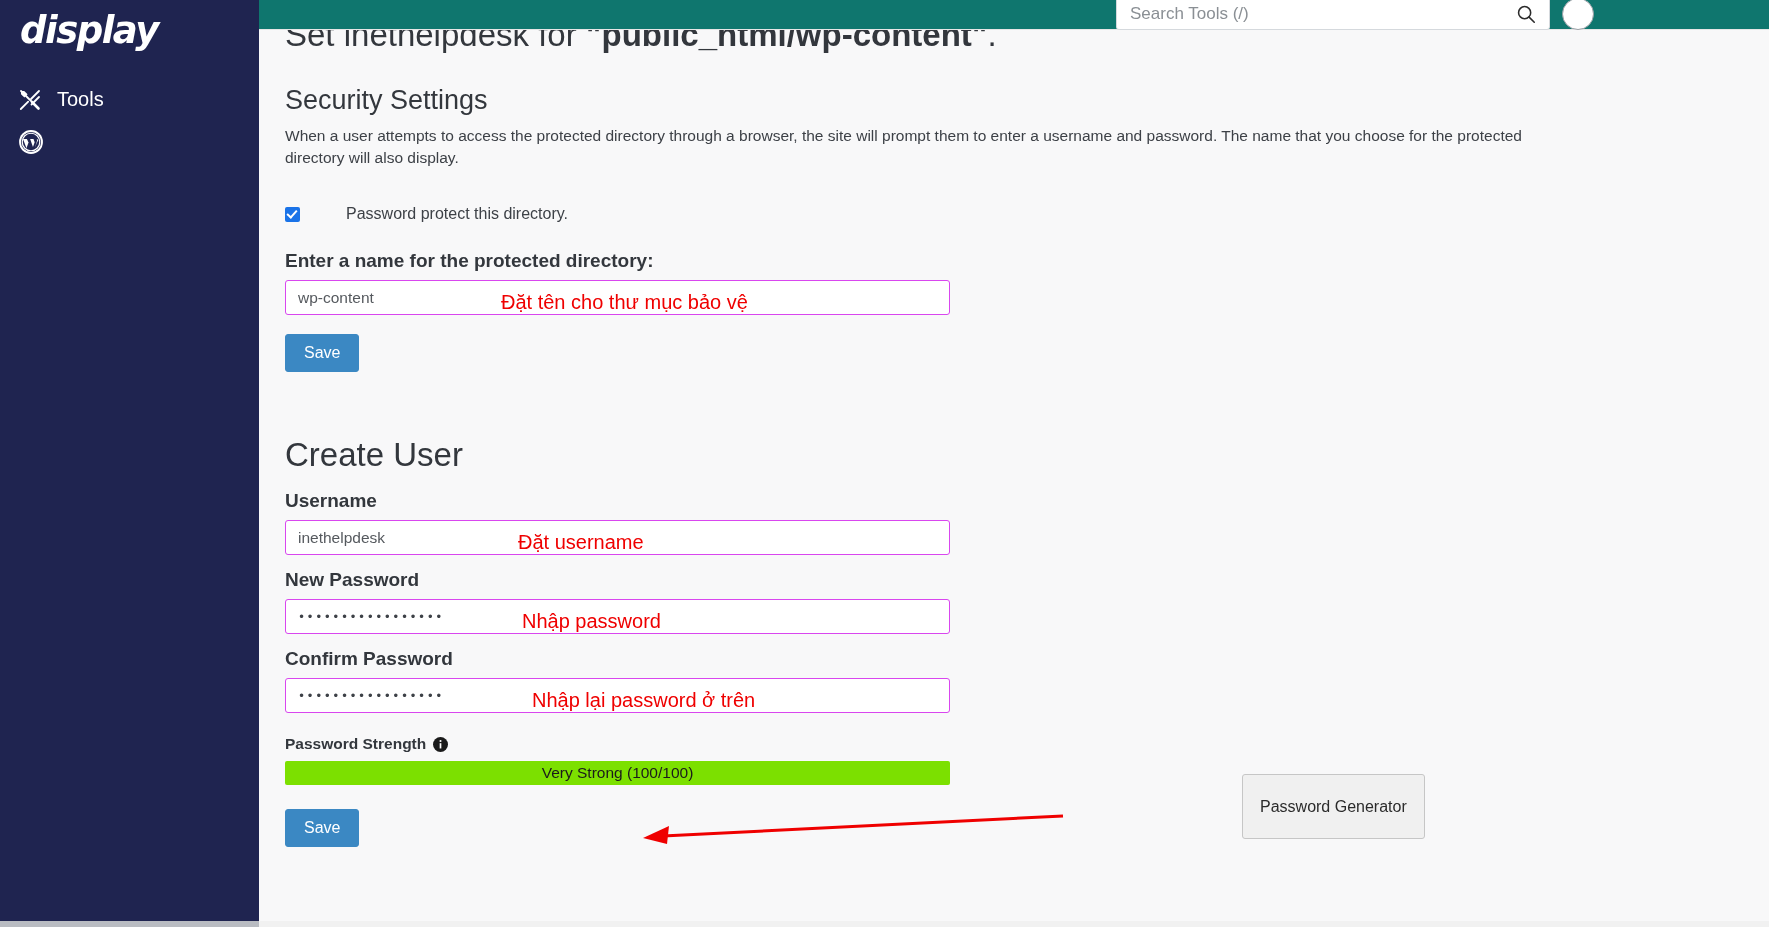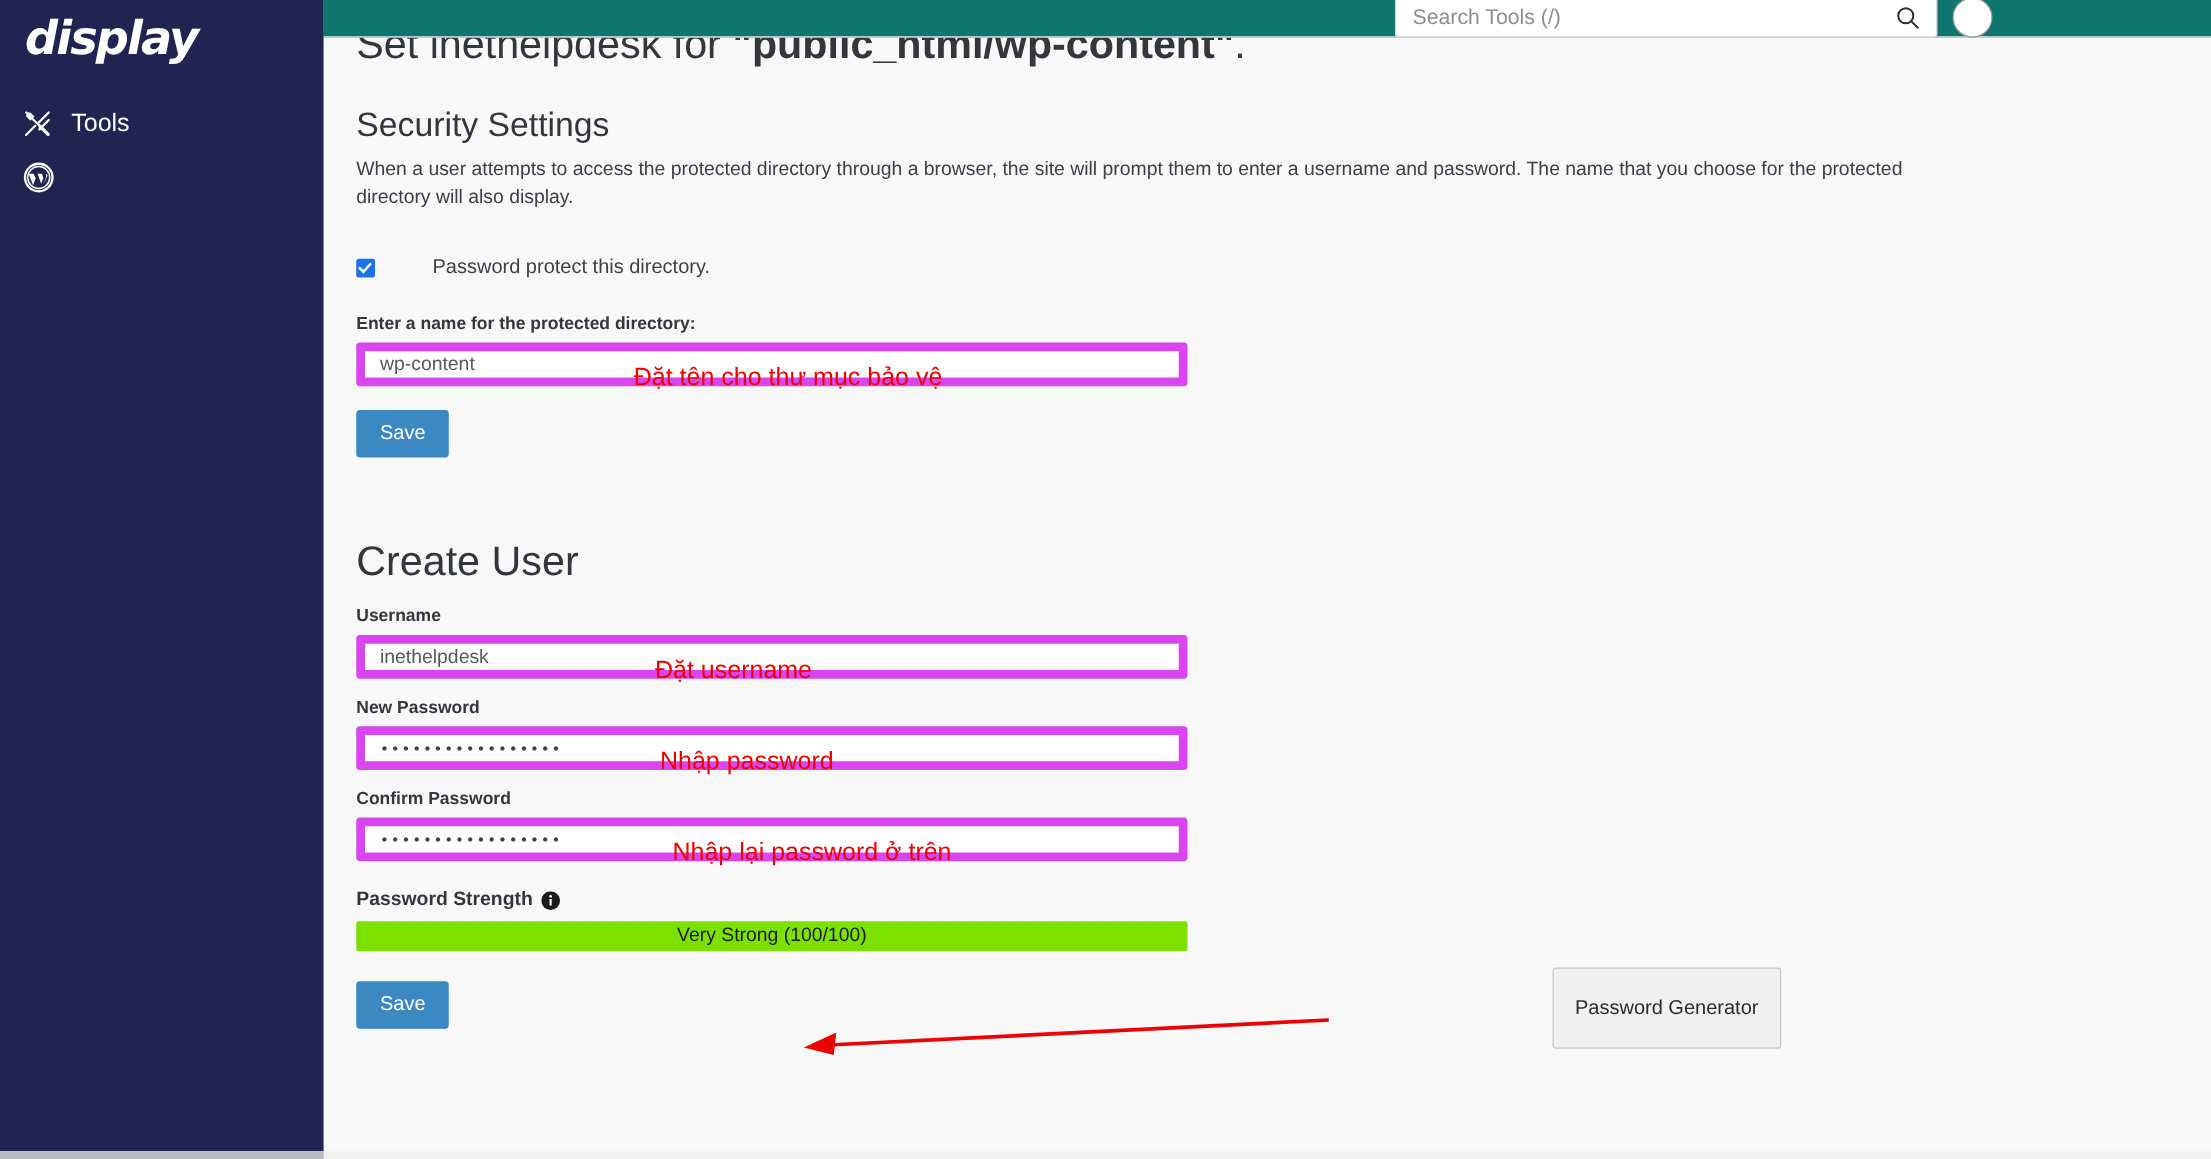--- a/index.html
+++ b/index.html
@@ -35,21 +35,21 @@
     font-weight: bold;
     font-style: italic;
     letter-spacing: -1.5px;
     color: #ffffff;
     line-height: 46px;
     white-space: nowrap;
   }
   .nav { position: absolute; left: 0; top: 78px; width: 259px; }
   .nav-item {
     display: flex;
-    align-items: flex-start;
+    align-items: flex-end;
     padding: 8px 18px 8px 18px;
     cursor: pointer;
   }
   .nav-icon {
     flex: 0 0 auto;
     width: 28px; height: 26px;
     margin-right: 11px;
     display: flex; align-items: center; justify-content: flex-start;
   }
   .nav-label {
@@ -151,33 +151,33 @@
     position: absolute;
     left: 4px; top: 1px;
     width: 4px; height: 8px;
     border: solid #ffffff;
     border-width: 0 2px 2px 0;
     transform: rotate(42deg);
   }
   .cb-label { font-size: 16px; color: #3d4147; margin-left: 36px; }
 
   .field-label {
-    font-size: 14px;
+    font-size: 19px;
     font-weight: bold;
     color: #33373d;
     margin-top: 27px;
     margin-bottom: 8px;
   }
   .field-label.tight { margin-top: 14px; }
 
   .input-box {
     position: relative;
     width: 665px; height: 35px;
     background: #ffffff;
-    border: 7px solid #d946ef;
+    border: 1px solid #d946ef;
     border-radius: 3px;
     display: flex; align-items: center;
   }
   .input-el {
     border: none; outline: none; background: transparent;
     font-family: "Liberation Sans", sans-serif;
     font-size: 15.5px;
     color: #55595e;
     padding: 0 12px;
     width: 100%; height: 33px;

